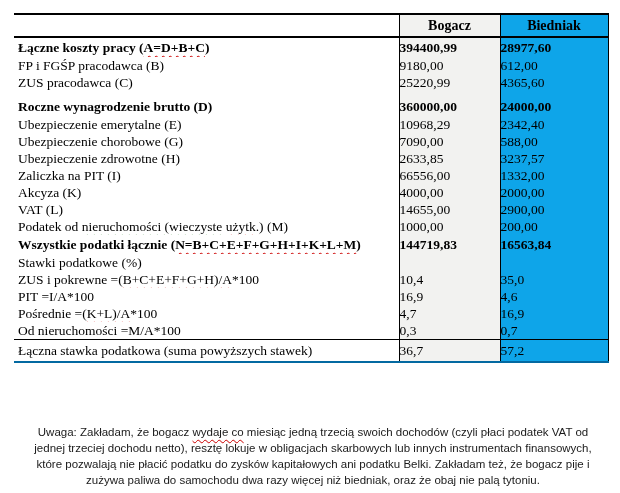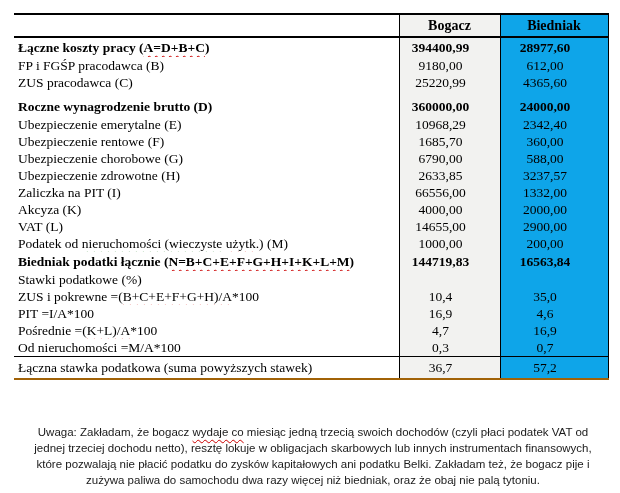--- a/index.html
+++ b/index.html
@@ -33,27 +33,27 @@
   thead th{
     height:21px;
     border-top:2px solid #000;
     border-bottom:2px solid #000;
     font-weight:bold;
     text-align:center;
     font-size:14px;
     margin-left:16px;
   }
   .lbl{text-align:left;padding-left:4px;}
-  .num{text-align:center;padding-right:18px;}
+  .num{text-align:left;padding-right:18px;}
   .g{background:#f2f2f0;border-left:1px solid #000;}
   .k{background:#0ea5e9;border-left:1px solid #000;border-right:1px solid #000;}
   tr.bold td{font-weight:bold;height:19px;}
   tr.sect-end td{border-bottom:1.5px solid #000;}
   tr.spacer td{height:6px;}
-  tr.total td{height:21px;border-bottom:2px solid #a16207;border-top:1.5px solid #000;}
+  tr.total td{height:21px;border-bottom:2px solid #0369a1;border-top:1.5px solid #000;}
   .sq-red{text-decoration-line:underline;text-decoration-style:wavy;text-decoration-color:#cc0000;text-decoration-thickness:1px;text-underline-offset:3px;}
   .sq-green{text-decoration-line:underline;text-decoration-style:wavy;text-decoration-color:#1f7d1f;text-decoration-thickness:1px;text-underline-offset:3px;}
   .note{
     position:absolute;left:33px;top:424px;width:560px;
     font-family:"Liberation Sans","DejaVu Sans",sans-serif;
     font-size:11.5px;line-height:16px;color:#1a1a1a;
     text-align:center;
   }
 </style>
 </head>
@@ -99,27 +99,22 @@
         <td class="lbl">Roczne wynagrodzenie brutto (D)</td>
         <td class="num g">360000,00</td>
         <td class="num k">24000,00</td>
       </tr>
       <tr>
         <td class="lbl">Ubezpieczenie emerytalne (E)</td>
         <td class="num g">10968,29</td>
         <td class="num k">2342,40</td>
       </tr>
       <tr>
-        <td class="lbl">Ubezpieczenie rentowe (F)</td>
-        <td class="num g">1685,70</td>
-        <td class="num k">360,00</td>
-      </tr>
-      <tr>
         <td class="lbl">Ubezpieczenie chorobowe (G)</td>
-        <td class="num g">6790,00</td>
+        <td class="num g">7090,00</td>
         <td class="num k">588,00</td>
       </tr>
       <tr>
         <td class="lbl">Ubezpieczenie zdrowotne (H)</td>
         <td class="num g">2633,85</td>
         <td class="num k">3237,57</td>
       </tr>
       <tr>
         <td class="lbl">Zaliczka na PIT (I)</td>
         <td class="num g">66556,00</td>
@@ -134,21 +129,21 @@
         <td class="lbl">VAT (L)</td>
         <td class="num g">14655,00</td>
         <td class="num k">2900,00</td>
       </tr>
       <tr>
         <td class="lbl"><span>Podatek od </span><span class="sq-green">nieruchomości (wieczyste</span><span> </span><span class="sq-red">użytk.</span><span>) (M)</span></td>
         <td class="num g">1000,00</td>
         <td class="num k">200,00</td>
       </tr>
       <tr class="bold">
-        <td class="lbl"><span>Biedniak podatki łącznie (</span><span class="sq-red">N=B+C+E+F+G+H+I+K+L+M</span><span>)</span></td>
+        <td class="lbl"><span>Wszystkie podatki łącznie (</span><span class="sq-red">N=B+C+E+F+G+H+I+K+L+M</span><span>)</span></td>
         <td class="num g">144719,83</td>
         <td class="num k">16563,84</td>
       </tr>
       <tr>
         <td class="lbl">Stawki podatkowe (%)</td>
         <td class="num g"></td>
         <td class="num k"></td>
       </tr>
       <tr>
         <td class="lbl"><span>ZUS i pokrewne =</span><span class="sq-red">(B+C+E+F+G+H)/A</span><span>*100</span></td>

